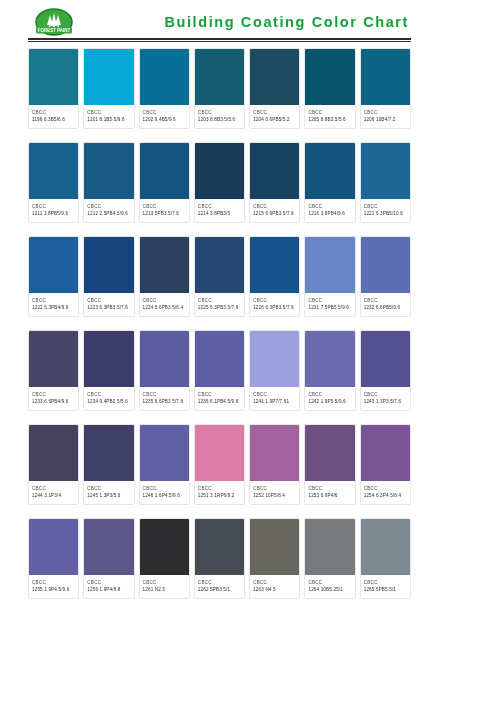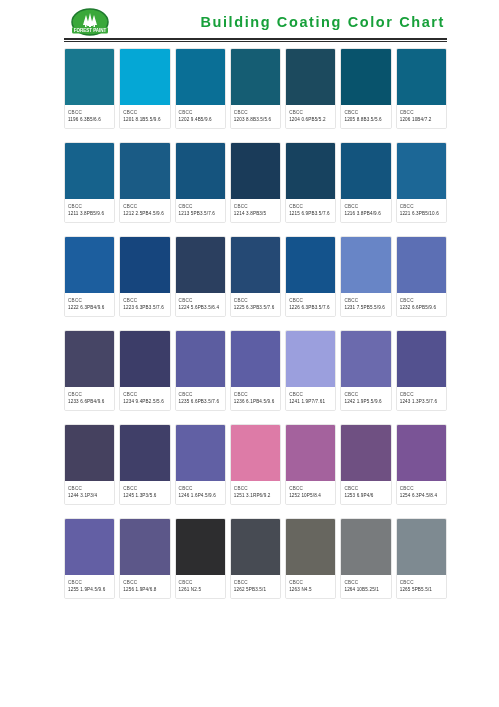--- a/index.html
+++ b/index.html
@@ -12,21 +12,20 @@
     background: #ffffff;
     font-family: "Liberation Sans", sans-serif;
     overflow: hidden;
   }
   .page {
     position: relative;
     width: 439px;
     height: 707px;
     background: #ffffff;
     box-sizing: border-box;
-    margin-left: 36px;
   }
 
   
   .header {
     position: relative;
     height: 46px;
     padding: 0 28px;
     display: flex;
     align-items: center;
     justify-content: space-between;

